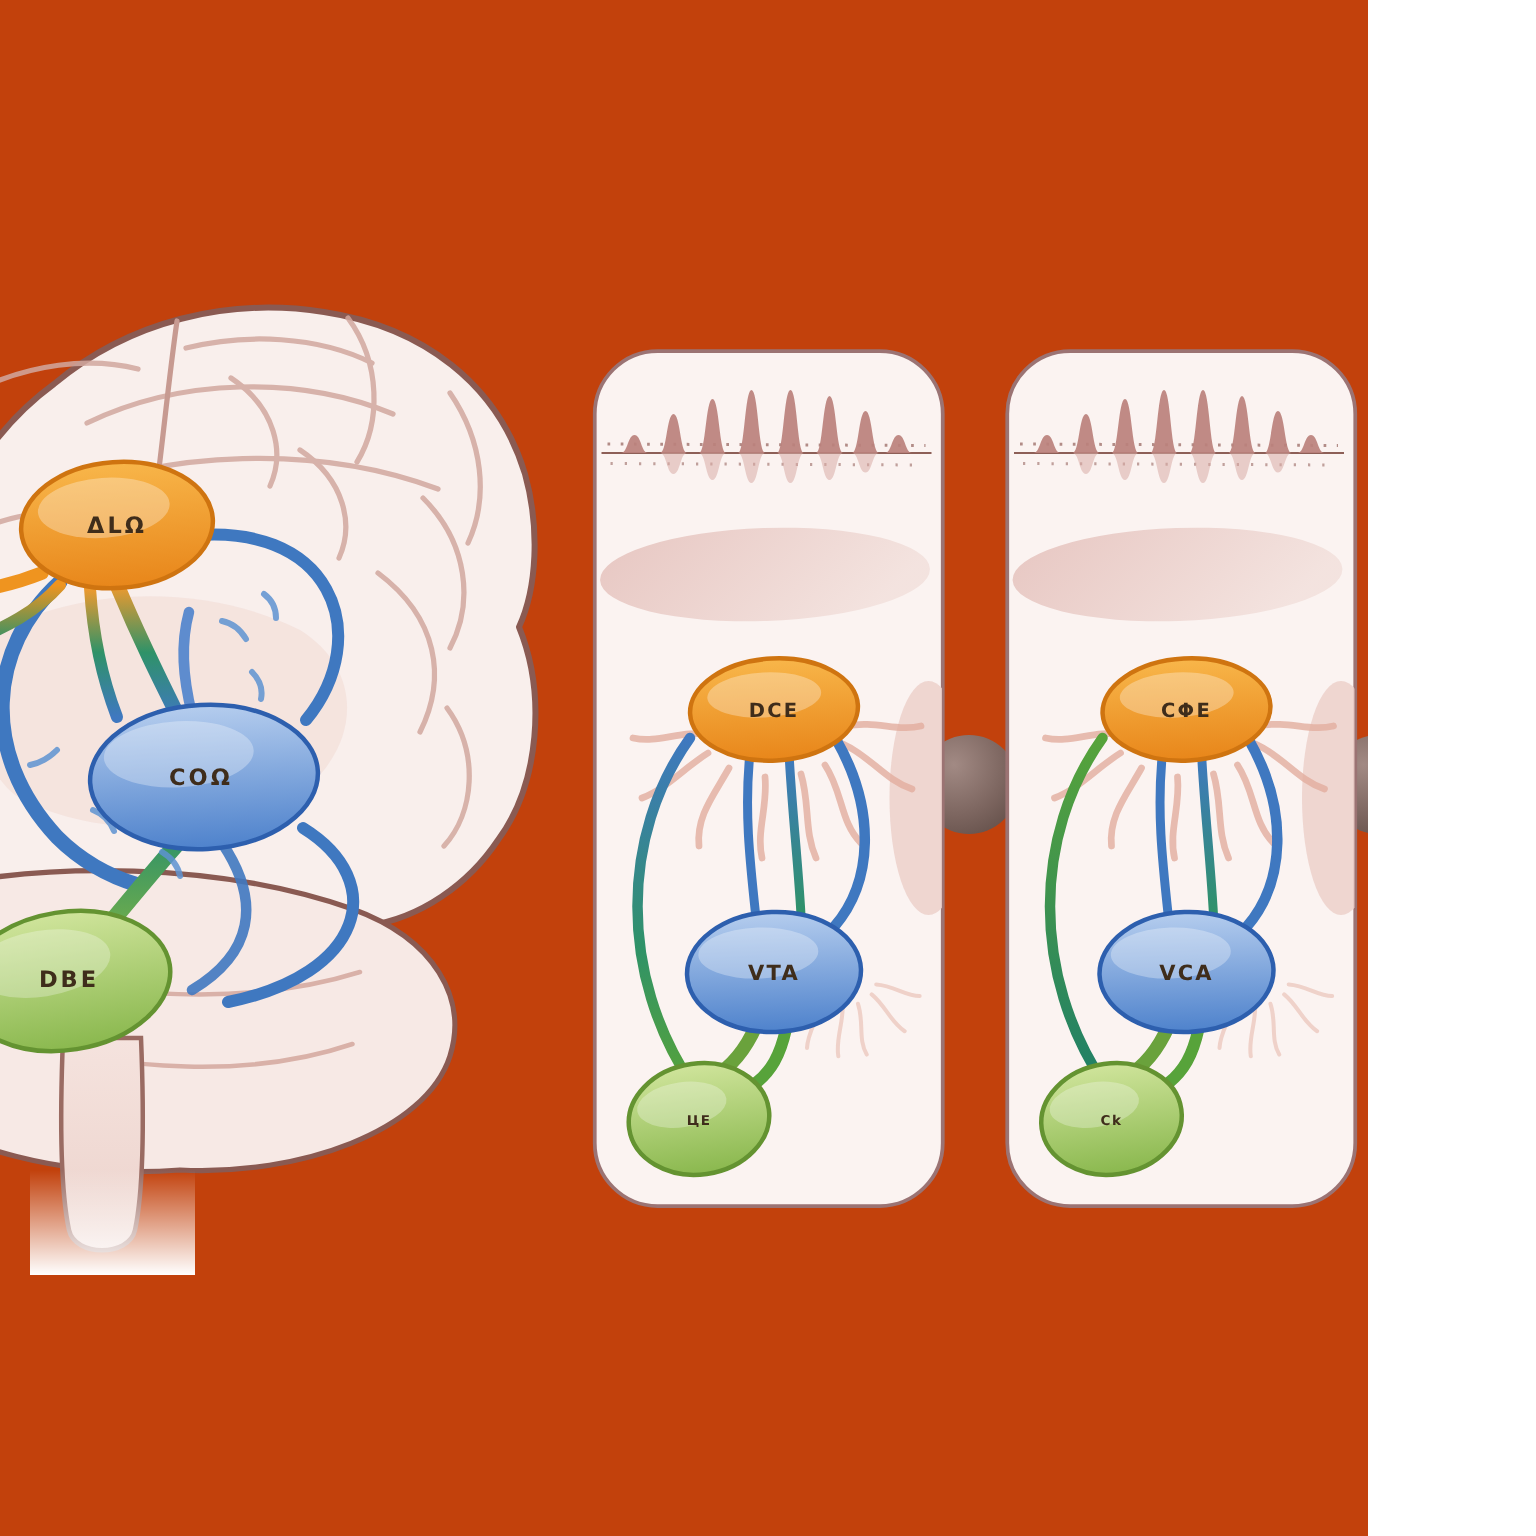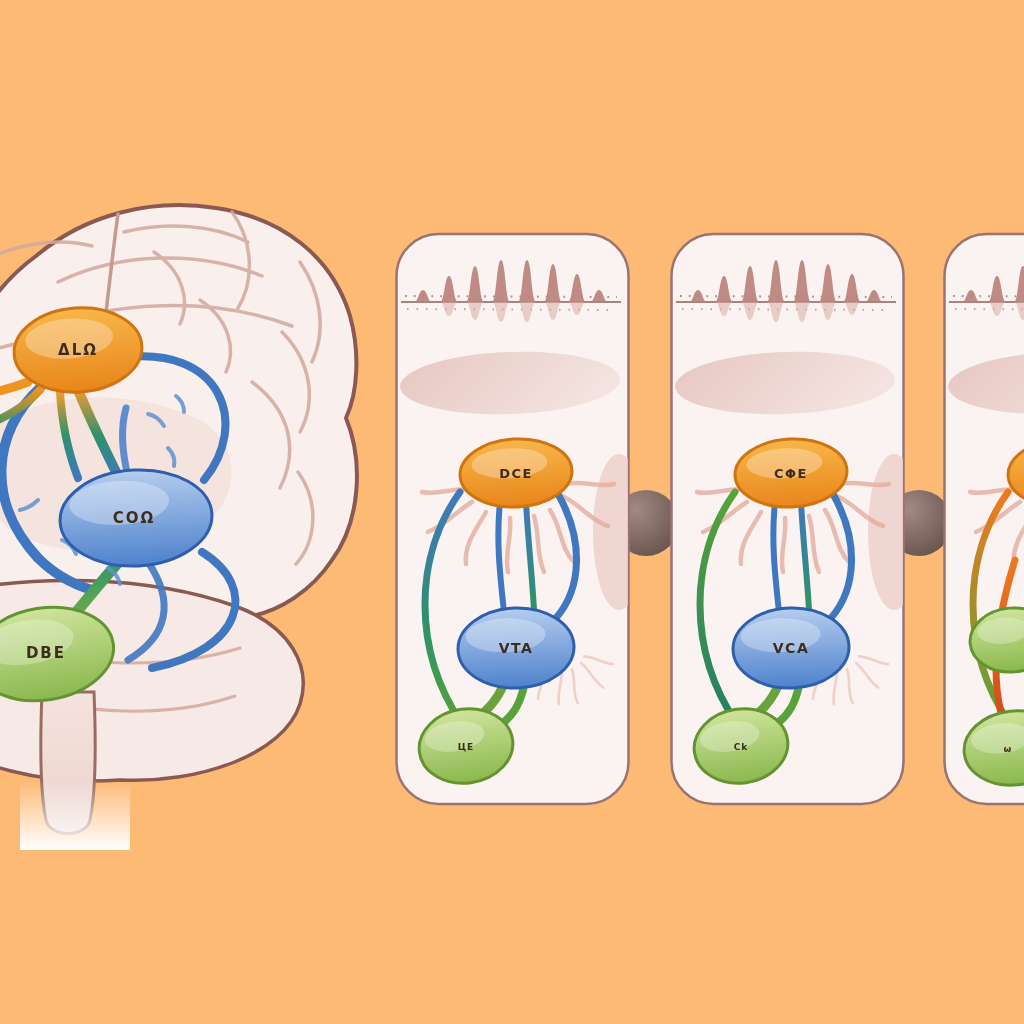--- a/index.html
+++ b/index.html
@@ -1,16 +1,16 @@
 <!DOCTYPE html>
 <html><head>
 <meta charset="utf-8">
 <style>
   html,body{margin:0;padding:0;background:#ffffff;}
-  .stage{position:relative;width:1024px;height:1024px;background:#fdba74;overflow:hidden;
+  .stage{position:relative;width:912px;height:1024px;background:#c2410c;overflow:hidden;
          font-family:"DejaVu Sans", sans-serif;}
   svg{display:block;}
   text{font-family:"DejaVu Sans", sans-serif;fill:#3f2d1b;font-weight:600;}
   .node-label{letter-spacing:2px;font-size:15px;}
   .panel-label{letter-spacing:1.5px;font-size:13px;}
   .panel-label-mid{letter-spacing:1.5px;font-size:14px;}
   .tiny-label{letter-spacing:1px;font-size:9px;}
 </style>
 </head>
 <body>

